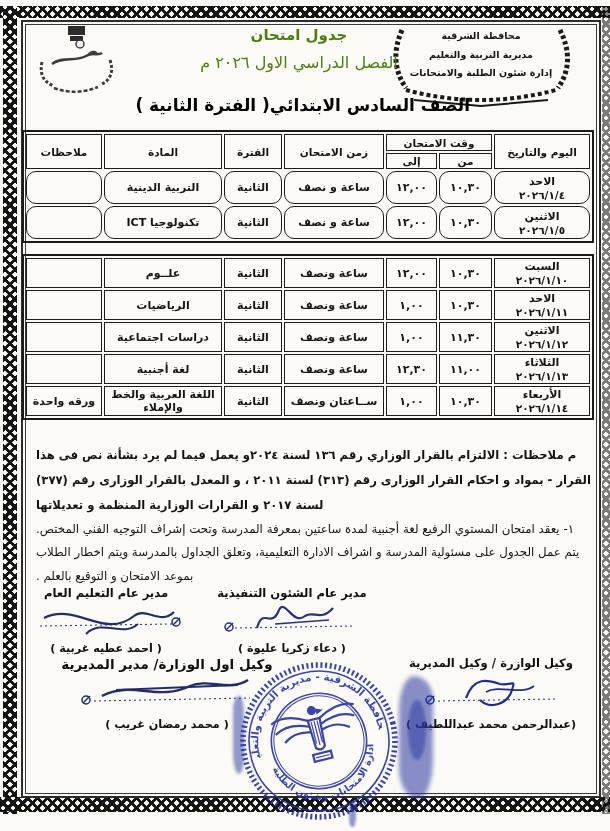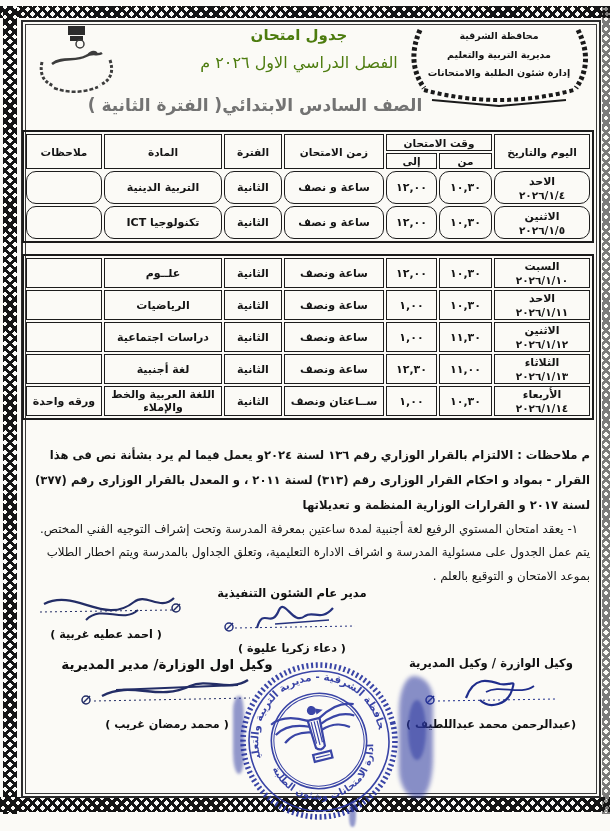--- a/index.html
+++ b/index.html
@@ -13,46 +13,46 @@
     background-color:#fbfaf6;}
   .chain-top{left:0;top:6px;width:610px;height:12px;}
   .chain-left{left:3px;top:6px;width:14px;height:808px;}
   .chain-bottom{left:0;top:797px;width:610px;height:15px;}
   .chain-right{left:602px;top:6px;width:8px;height:808px;opacity:.55;}
 
   .content-frame{position:absolute;left:21px;top:20px;width:576px;height:774px;border:2px solid #2c2c2c;}
   .content-frame::before{content:'';position:absolute;inset:2px;border:1px solid #3a3a3a;}
 
   
-  .org-block{position:absolute;left:398px;top:22px;width:202px;height:88px;text-align:center;direction:rtl;}
+  .org-block{position:absolute;left:380px;top:22px;width:202px;height:88px;text-align:center;direction:rtl;}
   .org-block .laurel{position:absolute;left:0;top:0;width:100%;height:100%;}
   .org-lines{position:relative;padding-top:5px;font-size:9.5px;font-weight:bold;line-height:1.95;color:#141414;}
   .titles{position:absolute;left:158px;top:26px;width:282px;text-align:center;direction:rtl;color:#4d7c0f;}
   .titles .t1{font-size:15px;font-weight:bold;letter-spacing:1px;}
   .titles .t2{font-size:16px;font-weight:normal;margin-top:9px;letter-spacing:.5px;}
   .emblem{position:absolute;left:28px;top:22px;width:96px;height:86px;}
-  .page-title{position:absolute;left:40px;top:95px;width:430px;text-align:center;direction:rtl;
-    font-size:17px;font-weight:bold;color:#737373;letter-spacing:.3px;}
+  .page-title{position:absolute;left:40px;top:95px;width:430px;direction:rtl;
+    font-size:17px;font-weight:bold;color:#000000;letter-spacing:.3px;}
 
   
   table.sched{position:absolute;left:22px;width:568px;border:2.5px solid #1b1b1b;border-collapse:separate;
     border-spacing:2px 2.5px;table-layout:fixed;direction:rtl;background:transparent;}
   #table1{top:130px;}
   #table2{top:254px;}
   table.sched th,table.sched td{border:1.5px solid #1c1c1c;box-sizing:border-box;text-align:center;
     vertical-align:middle;font-weight:bold;color:#141414;padding:1px 2px;background:#fbfaf6;}
   table.sched th{font-size:10.5px;}
   #table1 td{height:33px;font-size:11px;border-radius:10px;}
   #table2 td{height:26px;font-size:11px;}
   th.h1{height:17px;} th.h2{height:14px;}
   td .date{font-size:10.5px;margin-top:1px;}
   td[data-name="subject-cell"]{font-size:11.5px;}
 
   
-  .notes{position:absolute;left:24px;top:443px;width:566px;direction:rtl;text-align:right;color:#131313;}
+  .notes{position:absolute;left:36px;top:443px;width:566px;direction:rtl;text-align:left;color:#131313;}
   .notes .lead{font-size:11.6px;font-weight:bold;line-height:2.15;}
   .notes .item{font-size:11.8px;line-height:2.0;margin-top:0;text-indent:12px;}
 
   
   .sig{position:absolute;text-align:center;direction:rtl;color:#101010;}
   .sig .title{font-size:11.6px;font-weight:bold;}
   .sig .name{font-size:11.2px;font-weight:bold;}
   .sig svg{display:block;margin:0 auto;}
   #sig1{left:388px;top:586px;width:208px;}
   #sig2{left:198px;top:586px;width:188px;}
@@ -252,20 +252,21 @@
       <circle cx="12" cy="27" r="4" stroke-width="1.5"></circle>
         <path d="M9,30 L16,23" stroke-width="1.5"></path>
       <line x1="18" y1="28" x2="138" y2="26" stroke-width="1" stroke-dasharray="2 3"></line>
       <path d="M40,28 C46,6 54,30 62,10 C68,-2 76,26 88,16 C96,10 104,22 116,8" stroke-width="2.2"></path>
       <path d="M58,24 L112,20" stroke-width="1.4"></path>
     </svg>
     <div class="name" data-name="signature-name">( دعاء زكريا عليوة )</div>
   </div>
 
   <div class="sig" id="sig3" data-name="signature-block-general-education-director">
+    <div class="title" data-name="signature-title">مدير عام التعليم العام</div>
     <svg width="160" height="42" viewBox="0 0 160 42" data-name="signature-scribble-icon" fill="none" stroke="#232d66">
       <circle cx="150" cy="22" r="4" stroke-width="1.5"></circle>
         <path d="M147,25 L154,18" stroke-width="1.5"></path>
       <line x1="14" y1="26" x2="146" y2="24" stroke-width="1" stroke-dasharray="2 3"></line>
       <path d="M18,18 C50,2 78,40 108,16 C120,6 134,26 148,12" stroke-width="2.2"></path>
       <path d="M60,34 C76,18 96,38 112,24" stroke-width="2"></path>
     </svg>
     <div class="name" data-name="signature-name">( احمد عطيه غربية )</div>
   </div>
 

